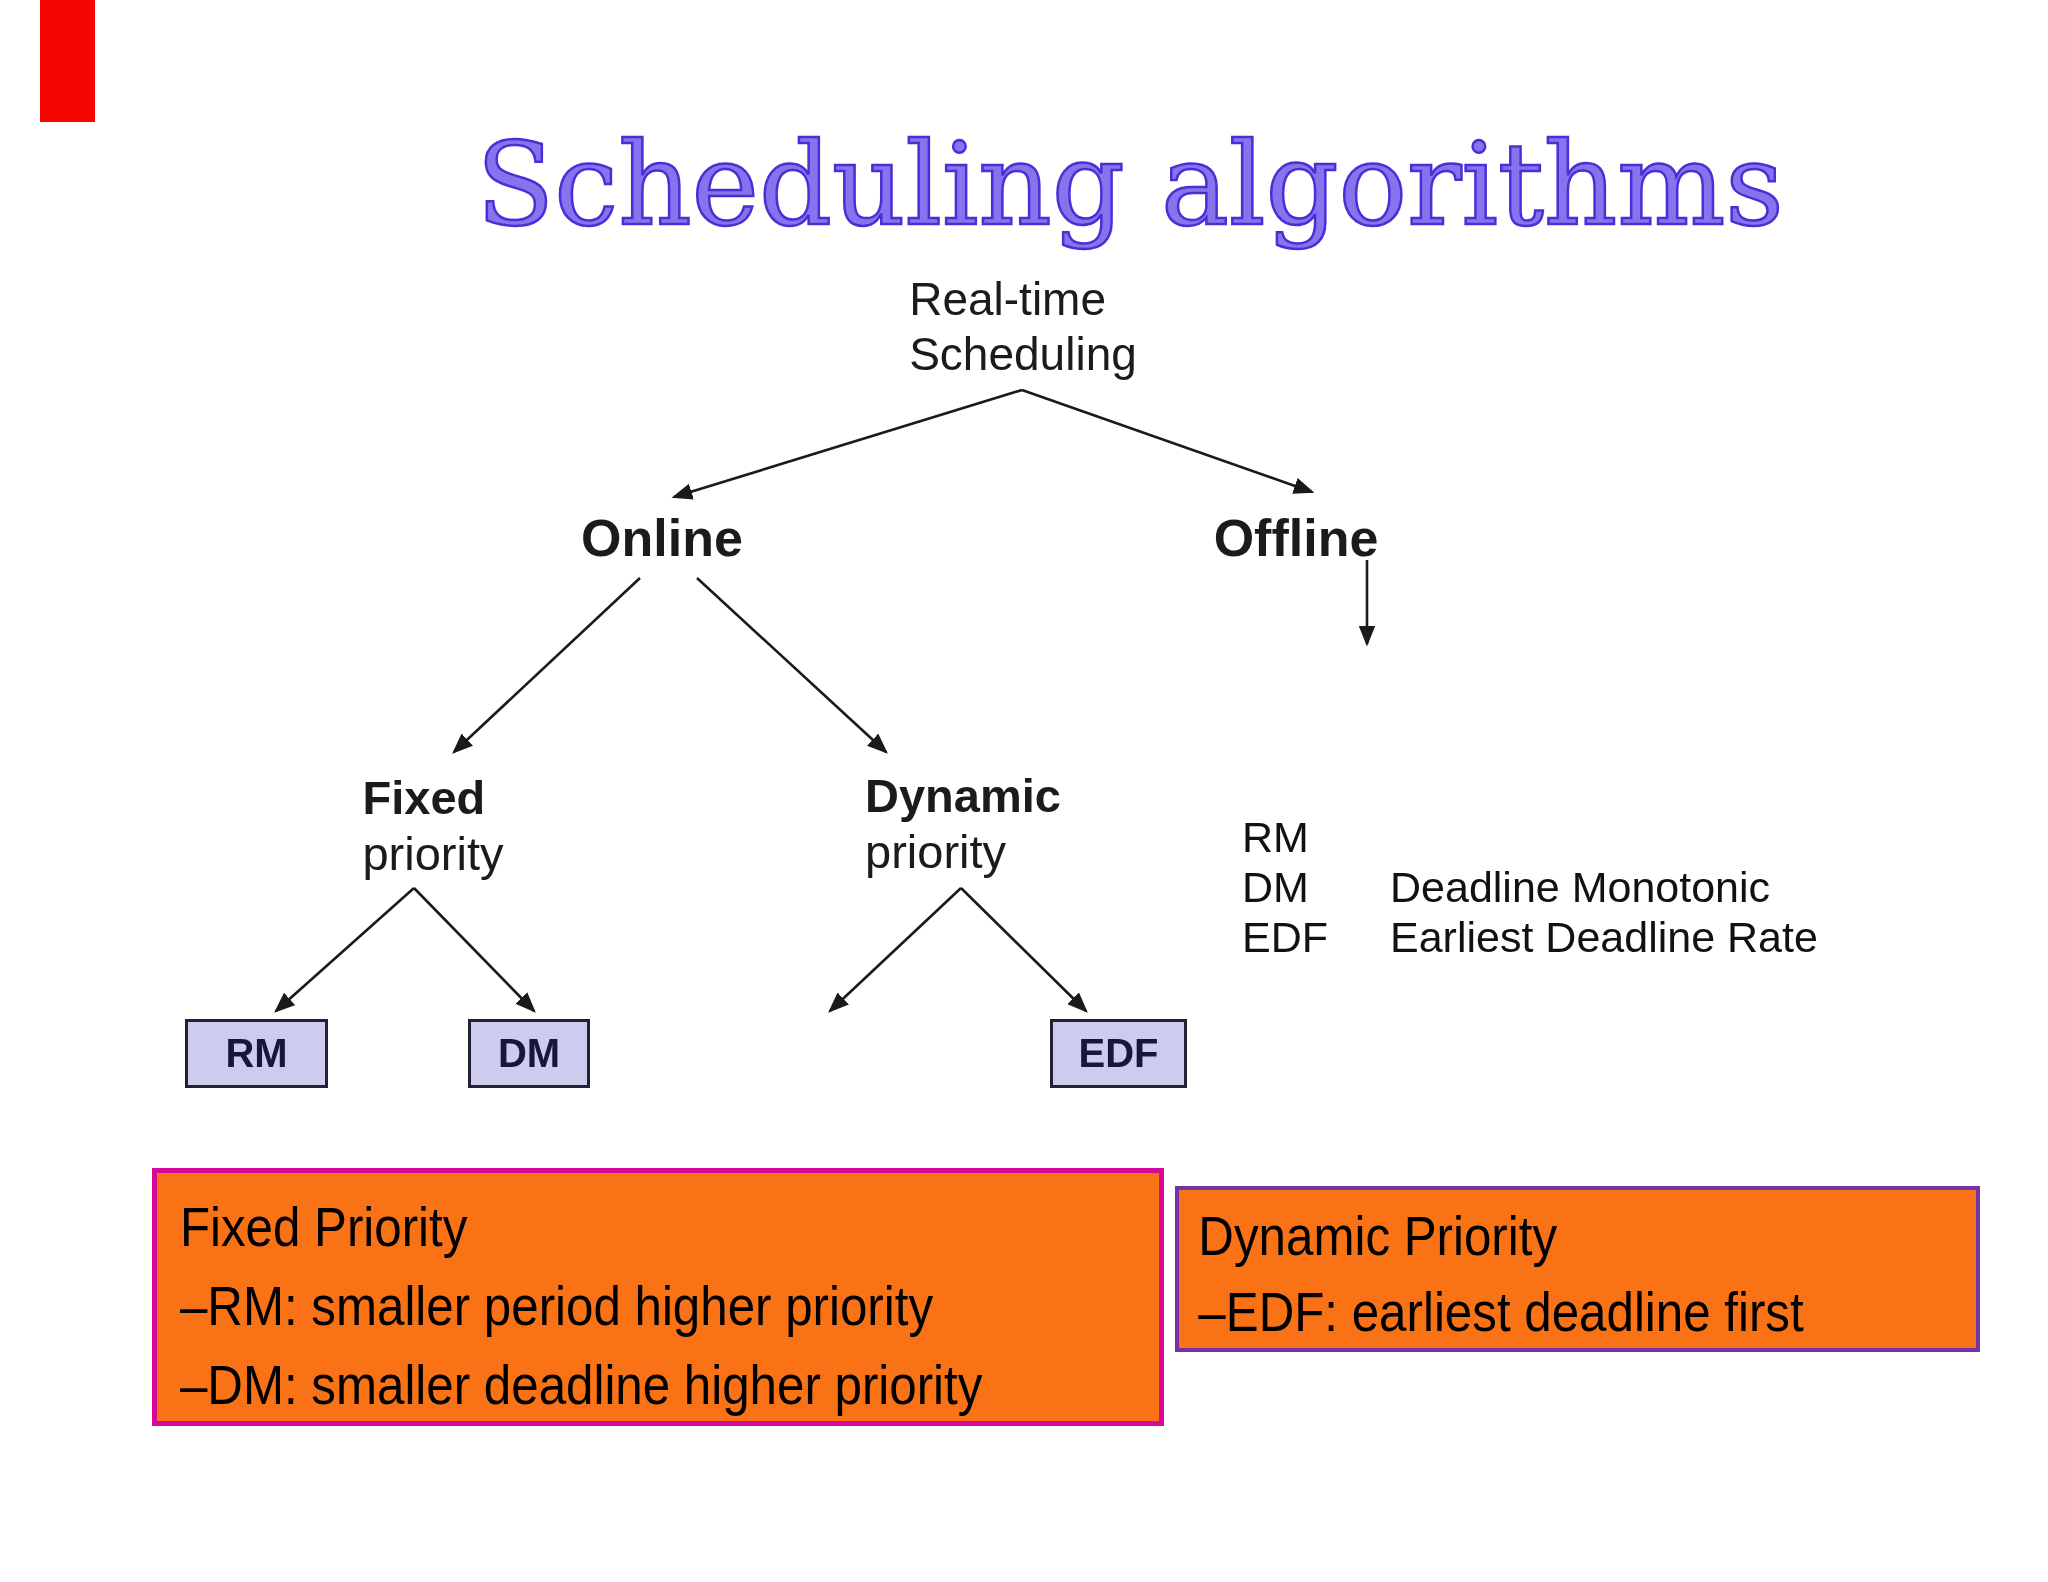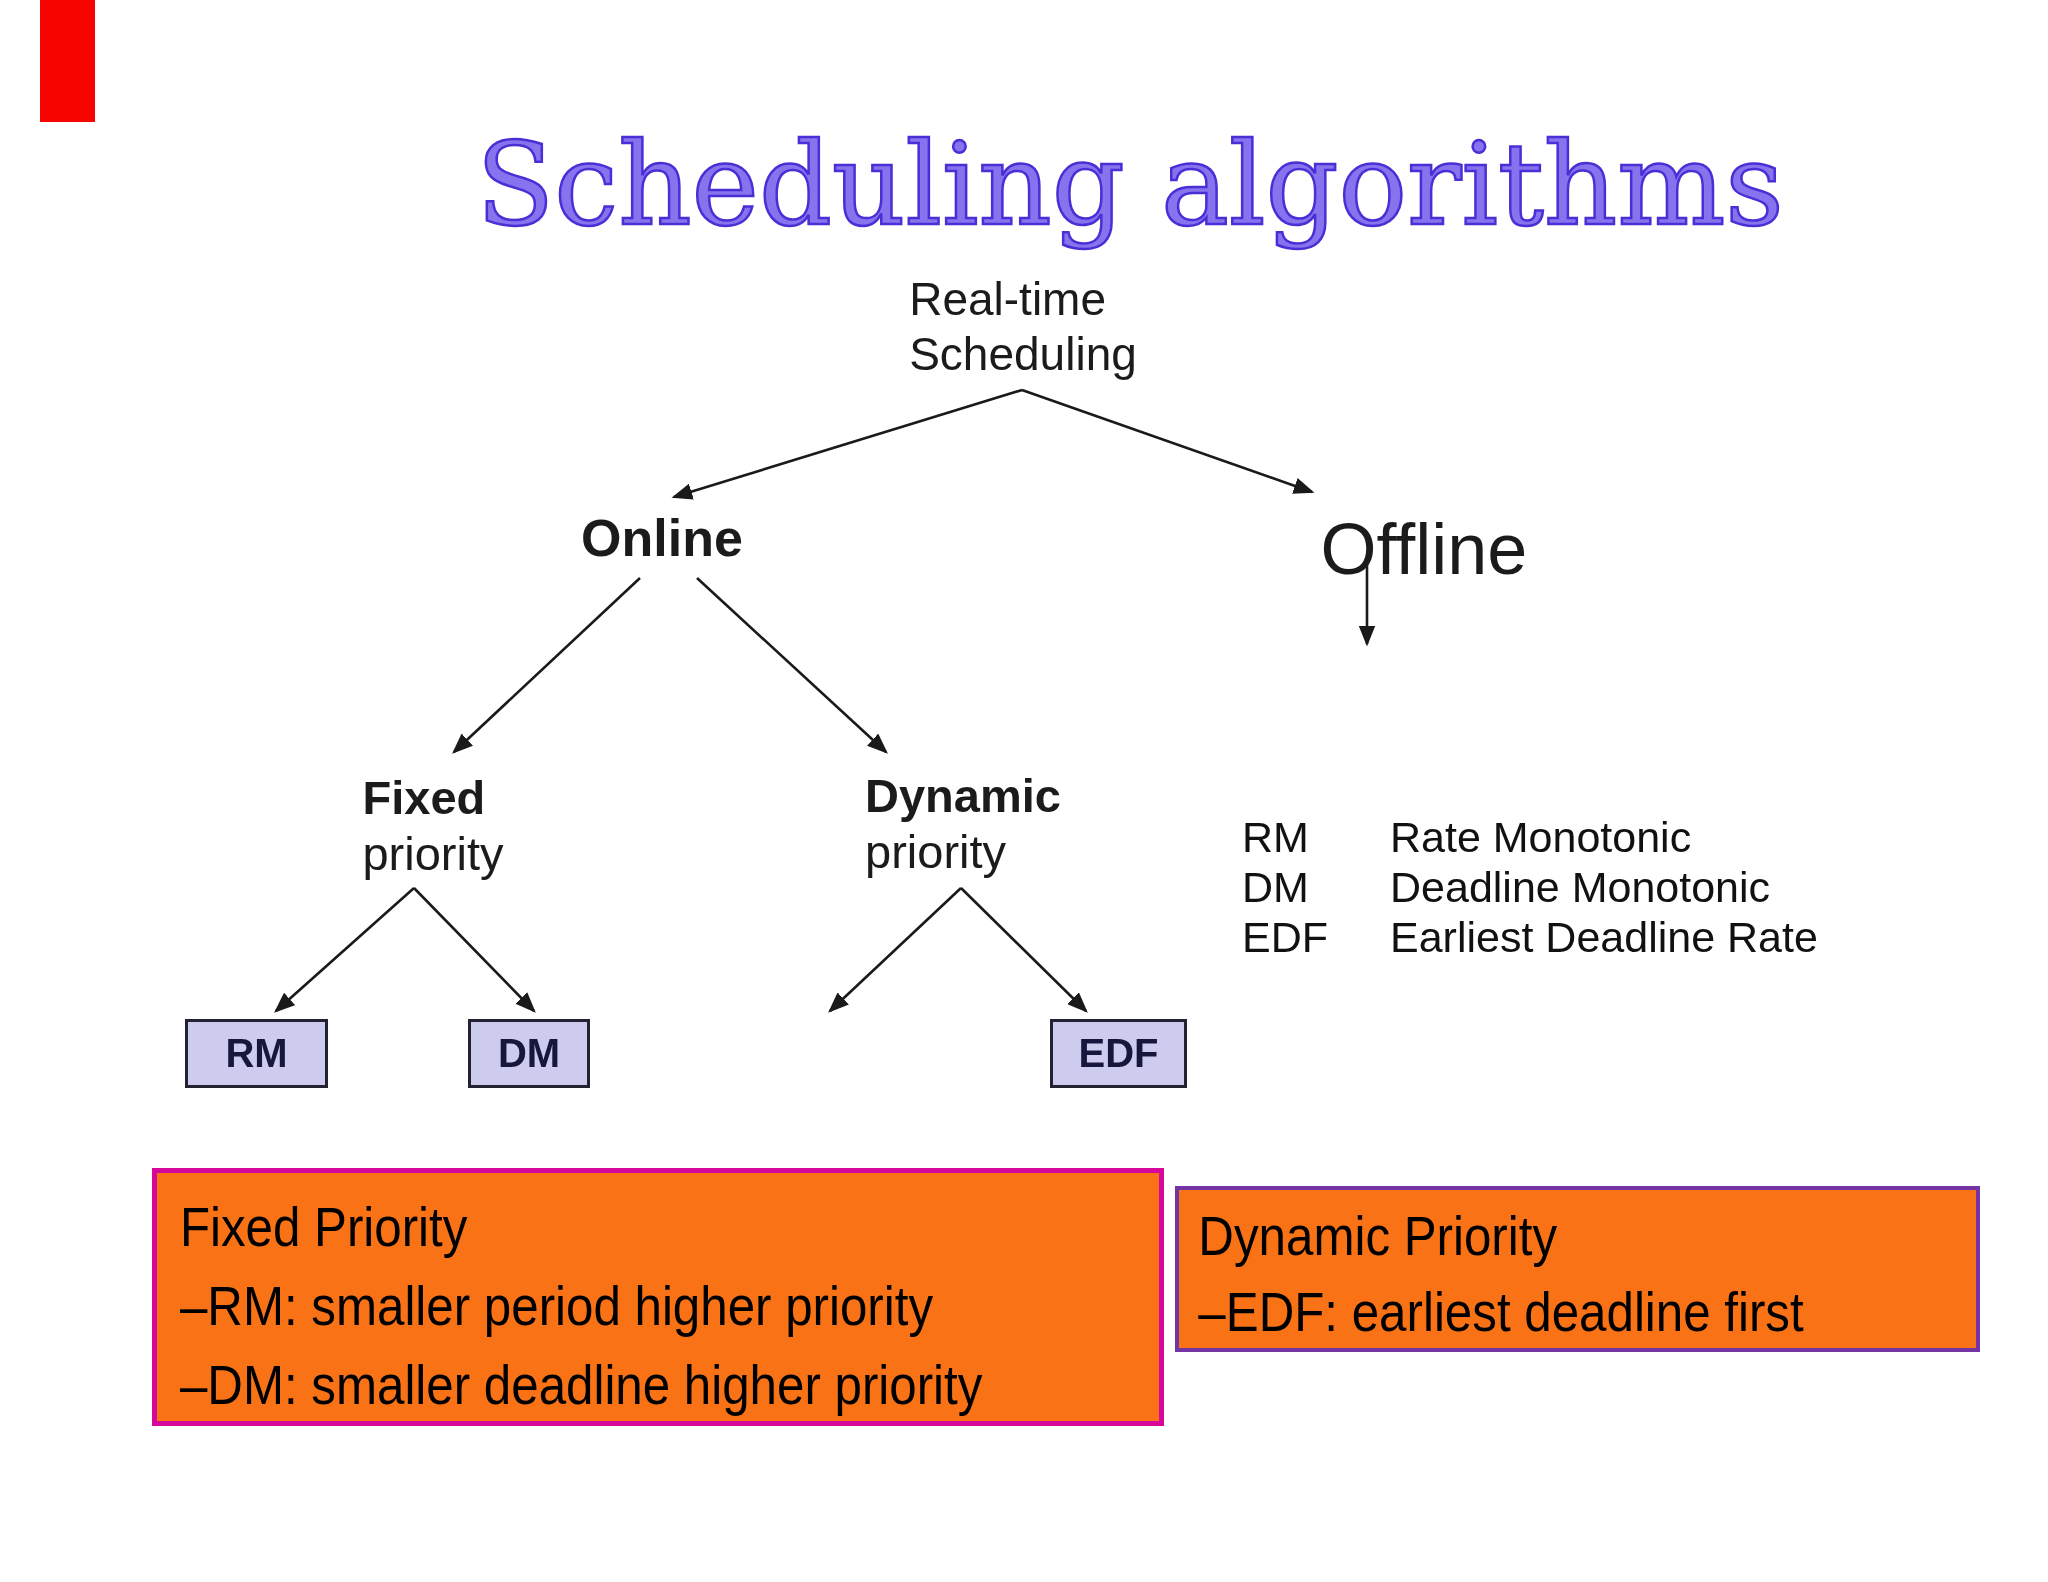--- a/index.html
+++ b/index.html
@@ -15,21 +15,21 @@
                color:var(--c-title_fill,#8673ee);
                -webkit-text-stroke:2.5px var(--c-title_outline,#4a2fd6);}
 
   svg.connectors{position:absolute;left:0;top:0;width:2048px;height:1582px;}
   svg.connectors line{stroke:var(--c-tree_line,#1a1a1a);stroke-width:2.6px;}
   svg.connectors .arrowhead{fill:var(--c-tree_line,#1a1a1a);}
 
   .node{position:absolute;transform:translateX(-50%);text-align:left;white-space:nowrap;}
   .node-root{left:983px;top:272px;font-size:46px;line-height:55px;}
   .node-online{left:622px;top:508px;font-size:52px;font-weight:bold;}
-  .node-offline{left:1384px;top:508px;font-size:72px;font-weight:normal;}
+  .node-offline{left:1256px;top:508px;font-size:52px;font-weight:bold;}
   .node-fixed{left:393px;top:770px;font-size:47px;line-height:56px;}
   .node-dynamic{left:923px;top:768px;font-size:47px;line-height:56px;}
   .node-table{left:1327px;top:652px;font-size:46px;line-height:52px;}
   .node .b{font-weight:bold;}
 
   .legend{position:absolute;left:1202px;top:812px;font-size:43px;line-height:50px;color:#111;}
   .legend-row{display:flex;}
   .legend-abbr{width:148px;flex:0 0 148px;}
   .legend-desc{white-space:nowrap;}
 
@@ -93,21 +93,20 @@
 
   <div class="node node-dynamic">
     <div class="b">Dynamic</div>
     <div>priority</div>
   </div>
 
 
   <div class="legend">
     <div class="legend-row">
       <span class="legend-abbr">RM</span>
-      <span class="legend-desc">Rate Monotonic</span>
     </div>
     <div class="legend-row">
       <span class="legend-abbr">DM</span>
       <span class="legend-desc">Deadline Monotonic</span>
     </div>
     <div class="legend-row">
       <span class="legend-abbr">EDF</span>
       <span class="legend-desc">Earliest Deadline Rate</span>
     </div>
   </div>

